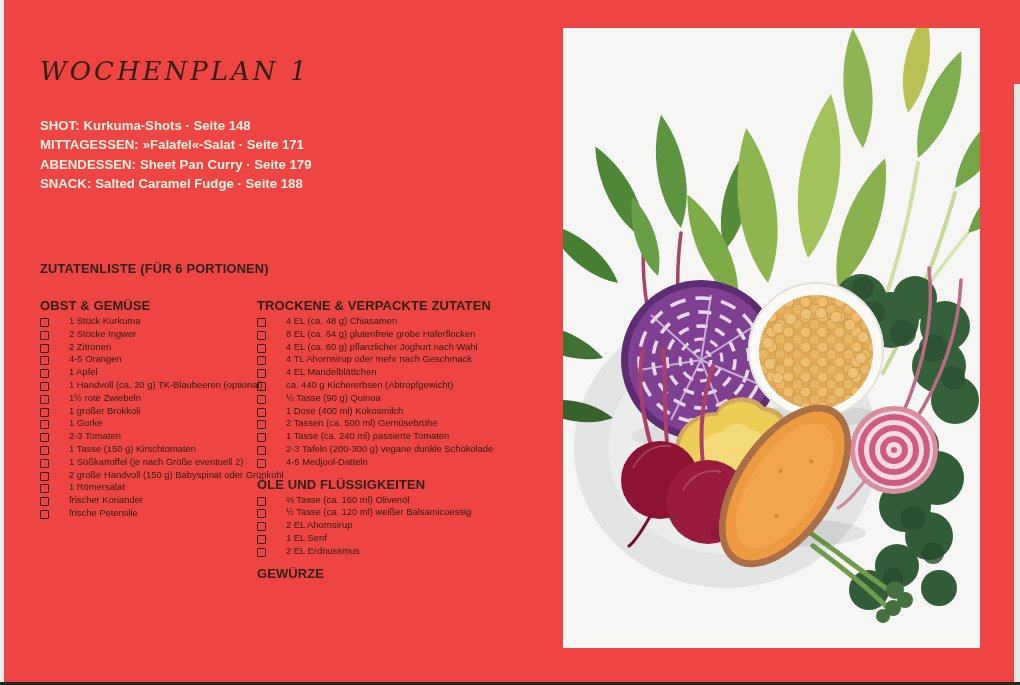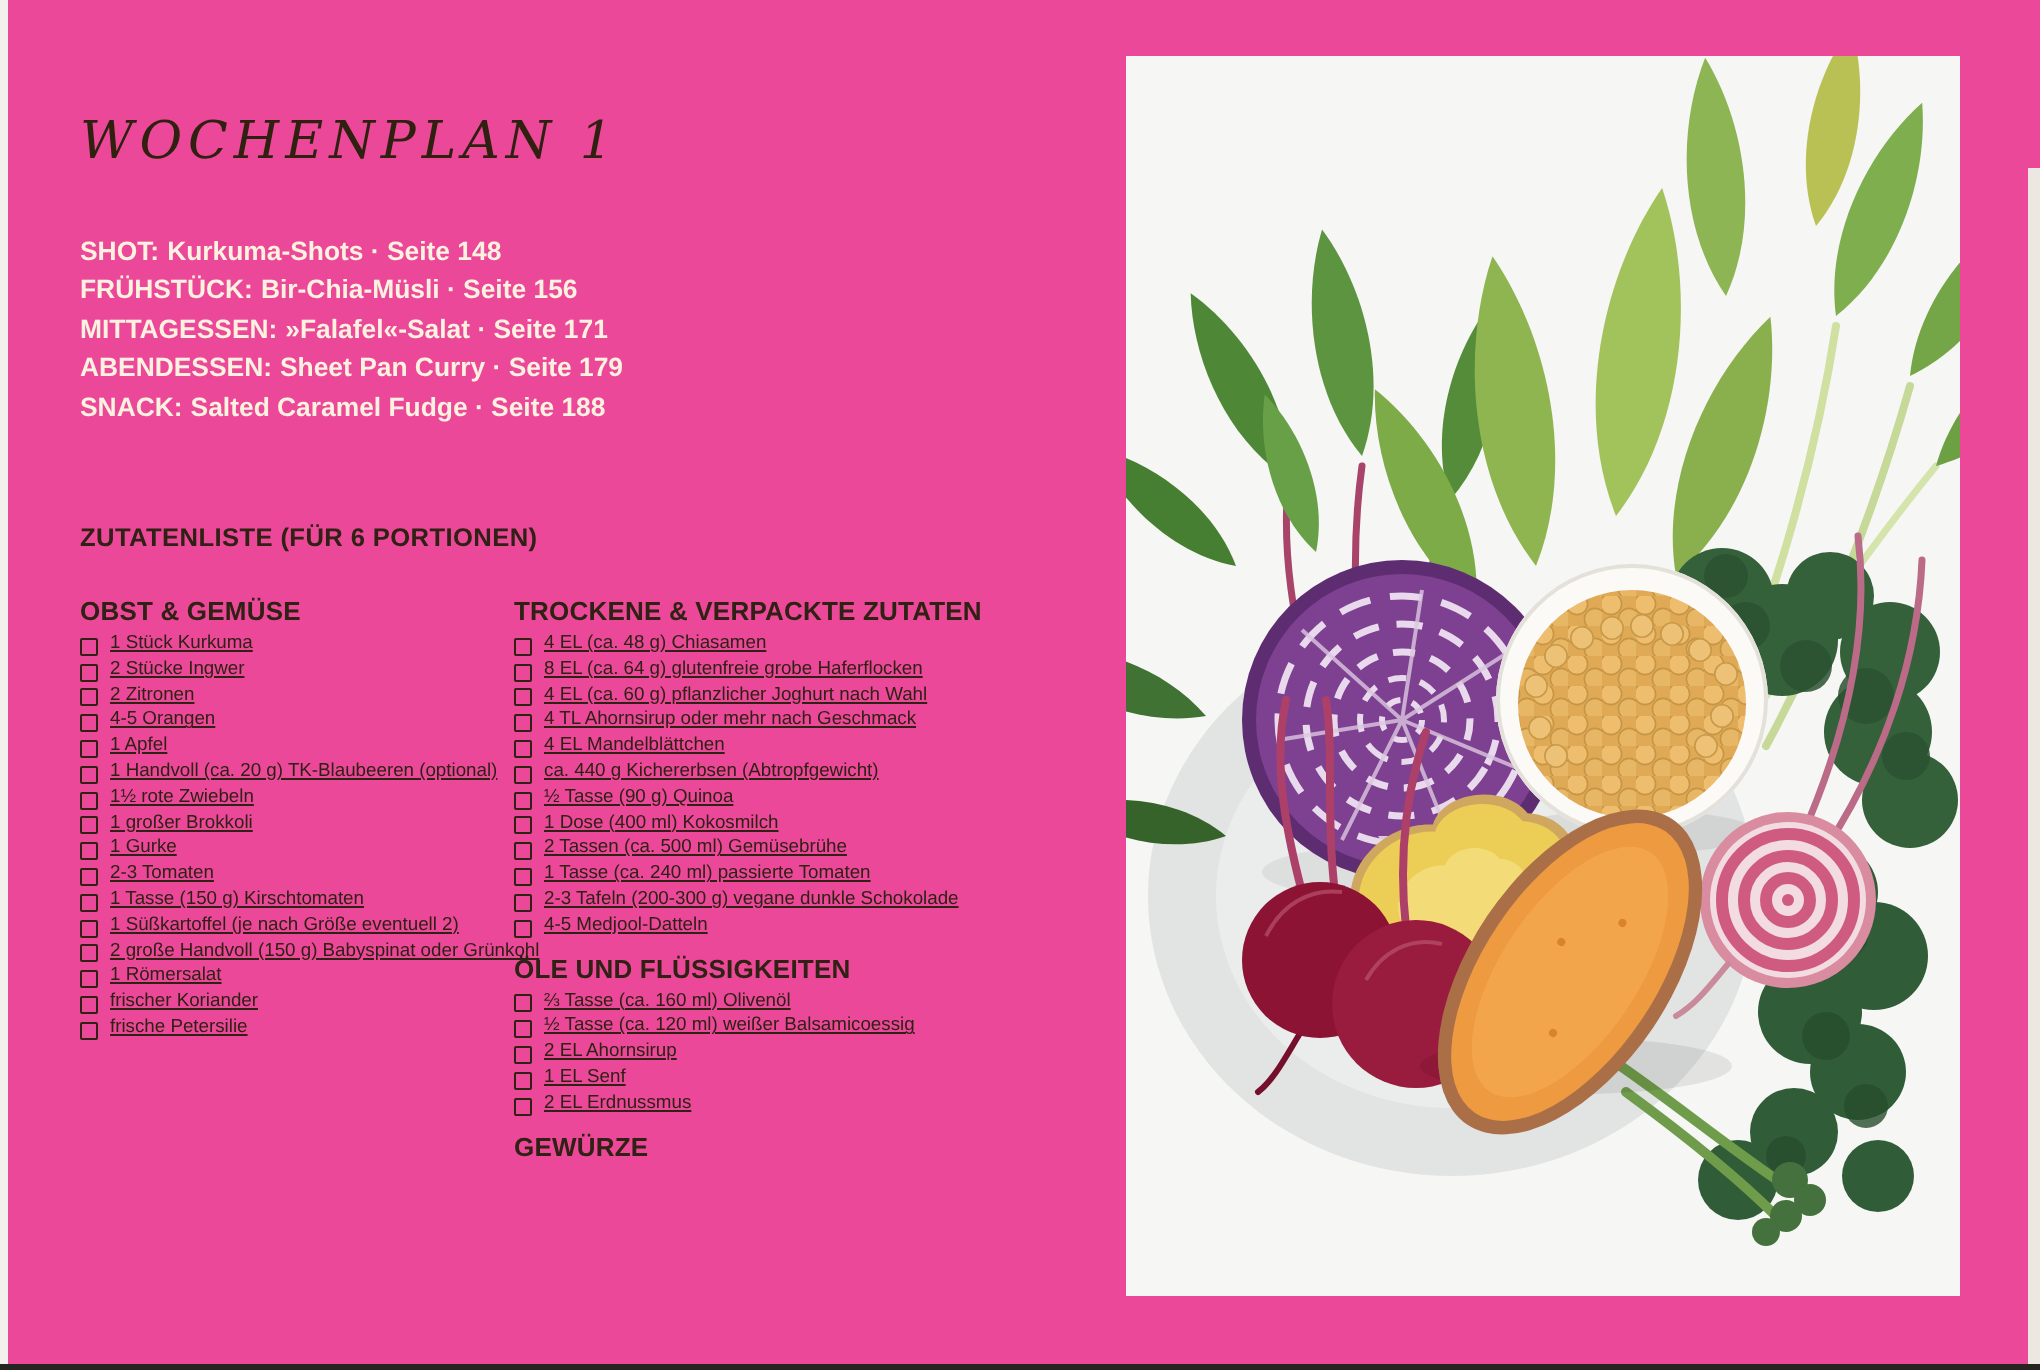--- a/index.html
+++ b/index.html
@@ -1,18 +1,18 @@
 <!DOCTYPE html>
 <html><head>
 <meta charset="utf-8">
 <style>
   html,body{margin:0;padding:0;}
   body{background:#777;}
   .page{
-    position:relative;width:1020px;height:685px;background:#ec4899;
+    position:relative;width:1020px;height:685px;background:#ef4444;
     overflow:hidden;font-family:"Liberation Sans",sans-serif;
   }
   .edge-left{position:absolute;left:0;top:0;width:4px;height:100%;background:#f4f1ec;}
   .edge-right{position:absolute;right:0;top:84px;width:6px;height:601px;background:#ece8e1;}
   .edge-bottom{position:absolute;left:0;bottom:0;width:100%;height:3px;background:#262421;}
 
   .title{
     position:absolute;left:40px;top:56px;margin:0;
     font-family:"DejaVu Serif",serif;font-style:italic;font-weight:500;
     font-size:26px;letter-spacing:3px;color:#30200F;
@@ -25,21 +25,21 @@
   .list-heading{
     position:absolute;left:40px;top:261px;margin:0;
     font-size:12.8px;font-weight:800;color:#2F2113;letter-spacing:.2px;
   }
   .col{position:absolute;top:299px;}
   .col1{left:40px;width:216px;}
   .col2{left:257px;width:260px;}
   .col section{margin:0 0 9px 0;}
   .sec-title{margin:0 0 3px 0;font-size:13px;line-height:13px;font-weight:700;color:#2F2113;letter-spacing:.1px;}
   ul.items{margin:0;padding:0;list-style:none;}
-  ul.items li{display:flex;align-items:flex-end;gap:6px;font-size:9.4px;line-height:12.8px;color:#2F2113;white-space:nowrap;font-weight:500;text-decoration:underline;}
+  ul.items li{display:flex;align-items:center;gap:20px;font-size:9.4px;line-height:12.8px;color:#2F2113;white-space:nowrap;font-weight:500;}
   .cb{flex:0 0 auto;width:7px;height:7px;border:1.1px solid #2F2113;border-radius:1px;margin-top:2.2px;background:transparent;}
 
   .photo{
     position:absolute;left:563px;top:28px;width:417px;height:620px;margin:0;
     background:#f6f6f4;overflow:hidden;
   }
   .photo svg{display:block;}
 </style>
 </head>
 <body>
@@ -49,23 +49,20 @@
   <div class="edge-right"></div>
 
   <h1 class="title">WOCHENPLAN 1</h1>
 
   <ul class="meal-plan">
 
       <li>
         <span class="meal-label">SHOT:</span><span class="meal-value">Kurkuma-Shots · Seite 148</span>
       </li>
 
-      <li>
-        <span class="meal-label">FRÜHSTÜCK:</span><span class="meal-value">Bir-Chia-Müsli · Seite 156</span>
-      </li>
 
       <li>
         <span class="meal-label">MITTAGESSEN:</span><span class="meal-value">»Falafel«-Salat · Seite 171</span>
       </li>
 
       <li>
         <span class="meal-label">ABENDESSEN:</span><span class="meal-value">Sheet Pan Curry · Seite 179</span>
       </li>
 
       <li>

